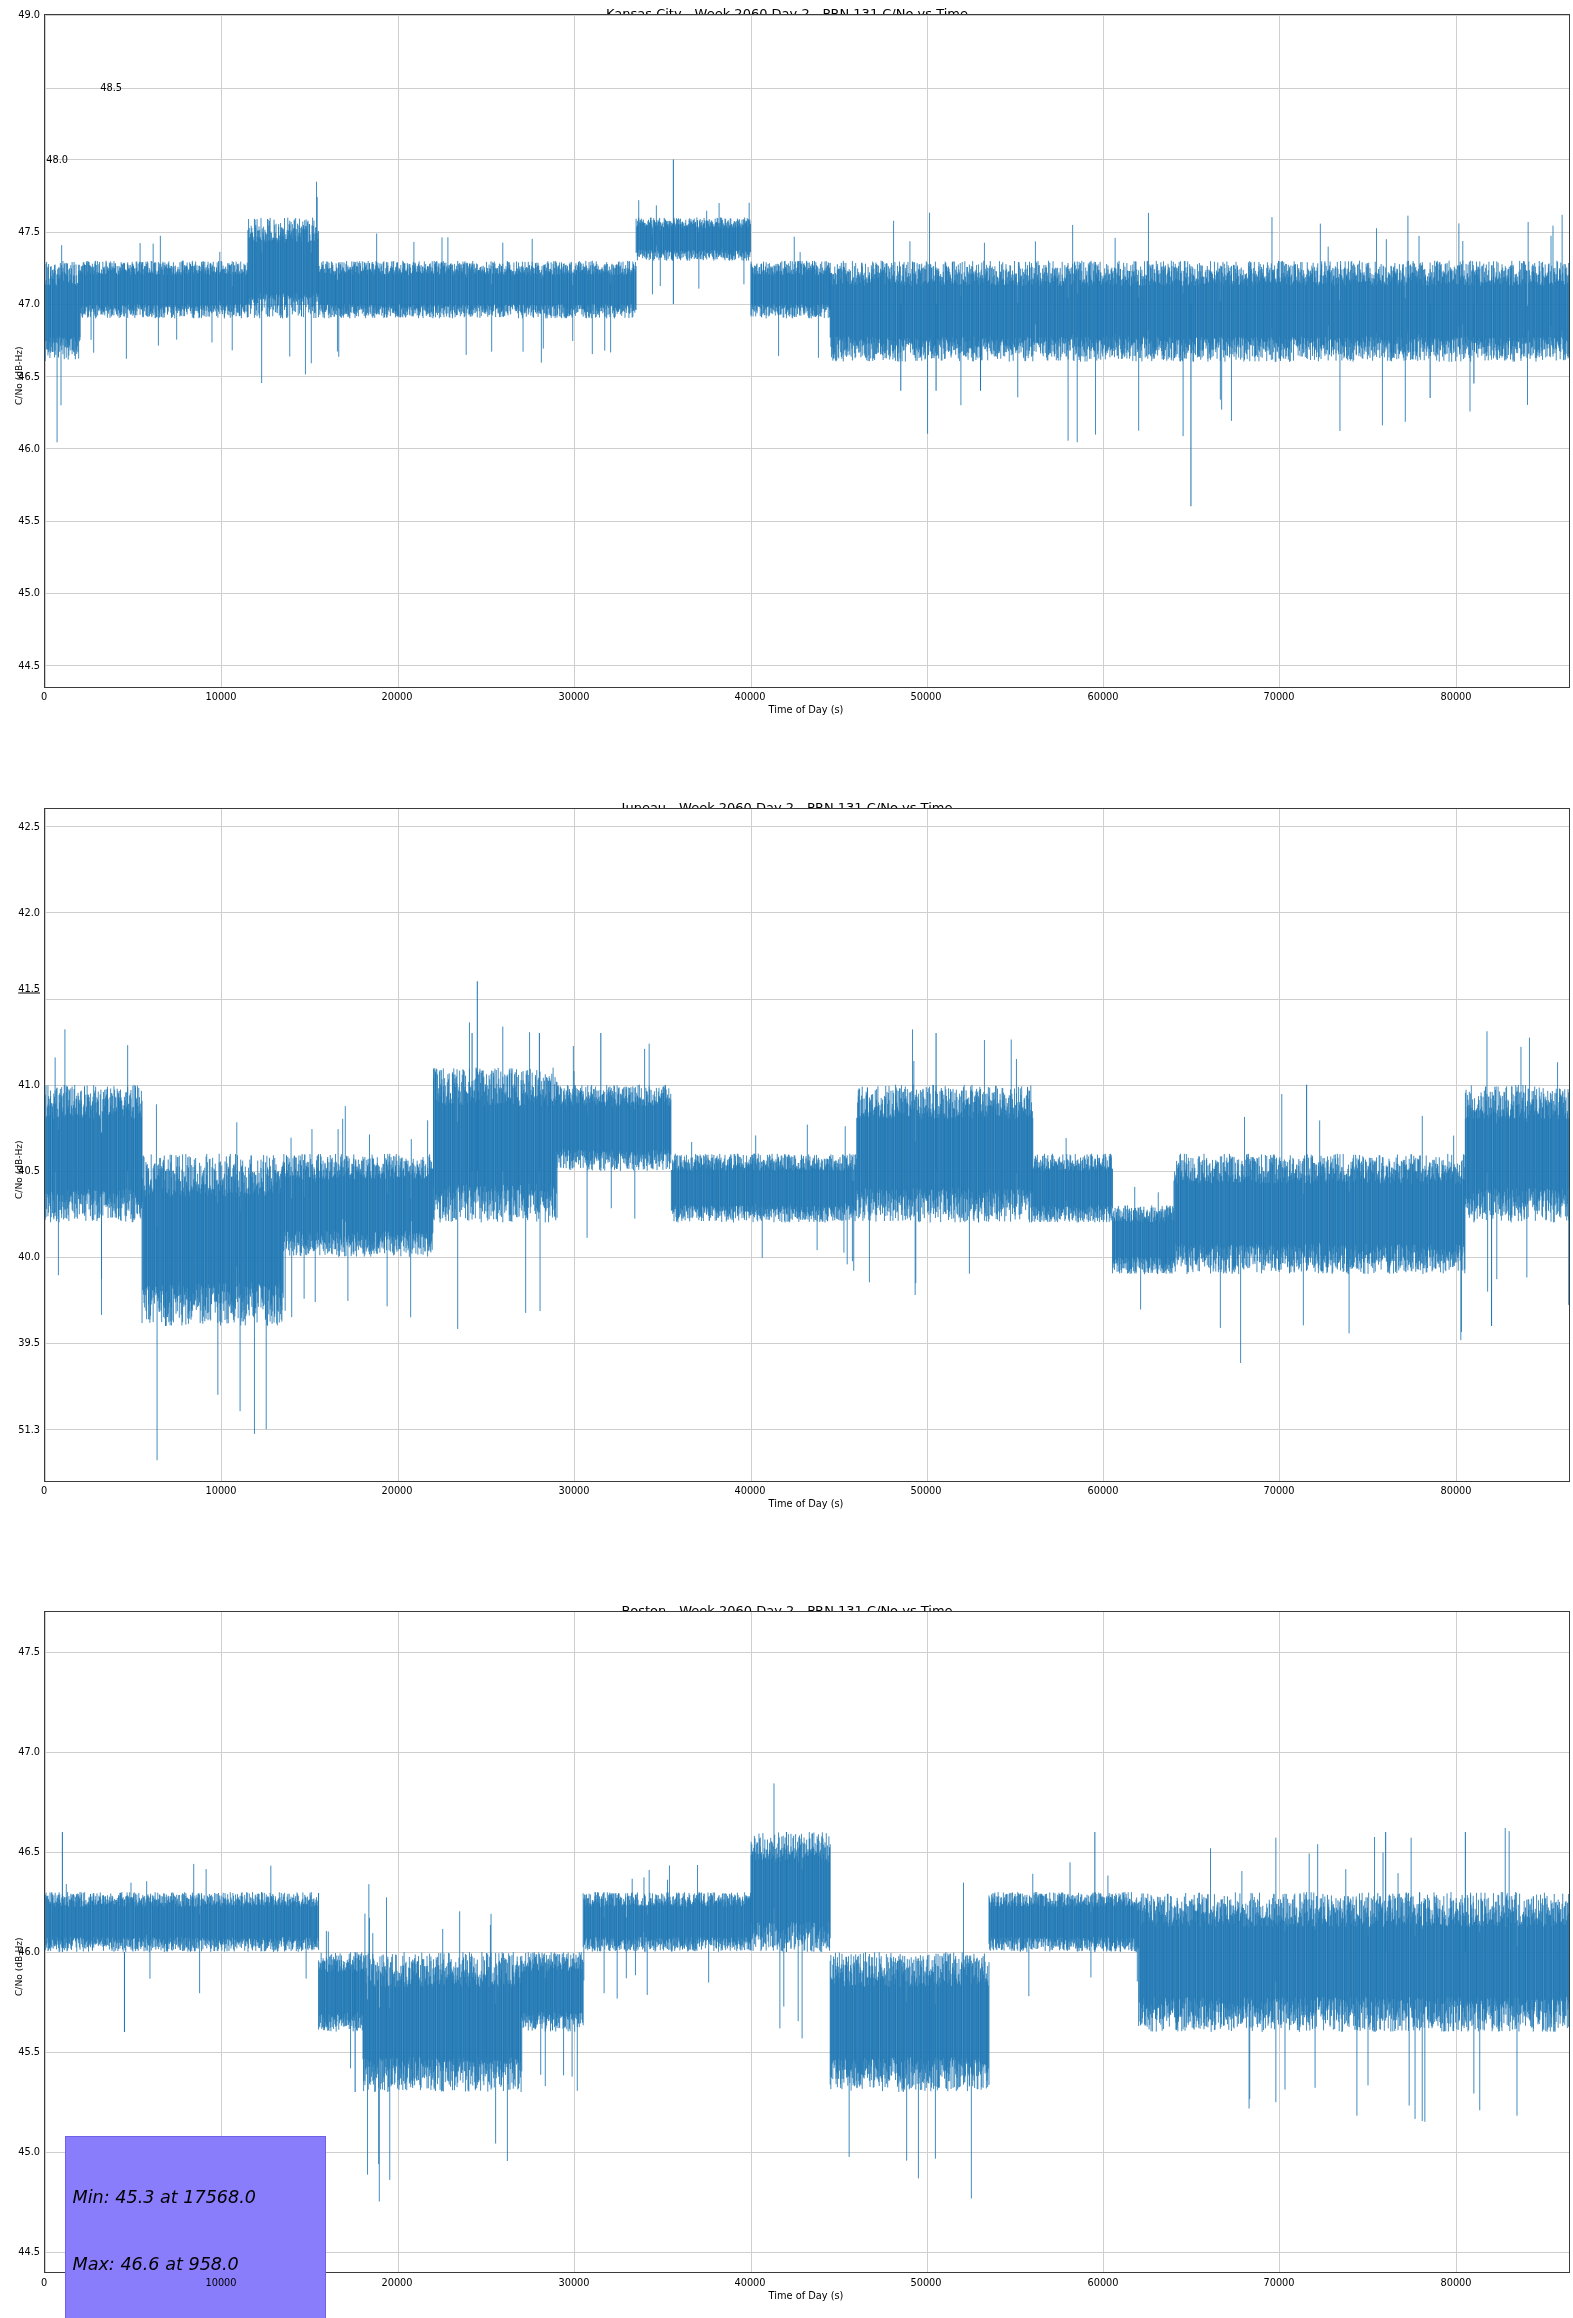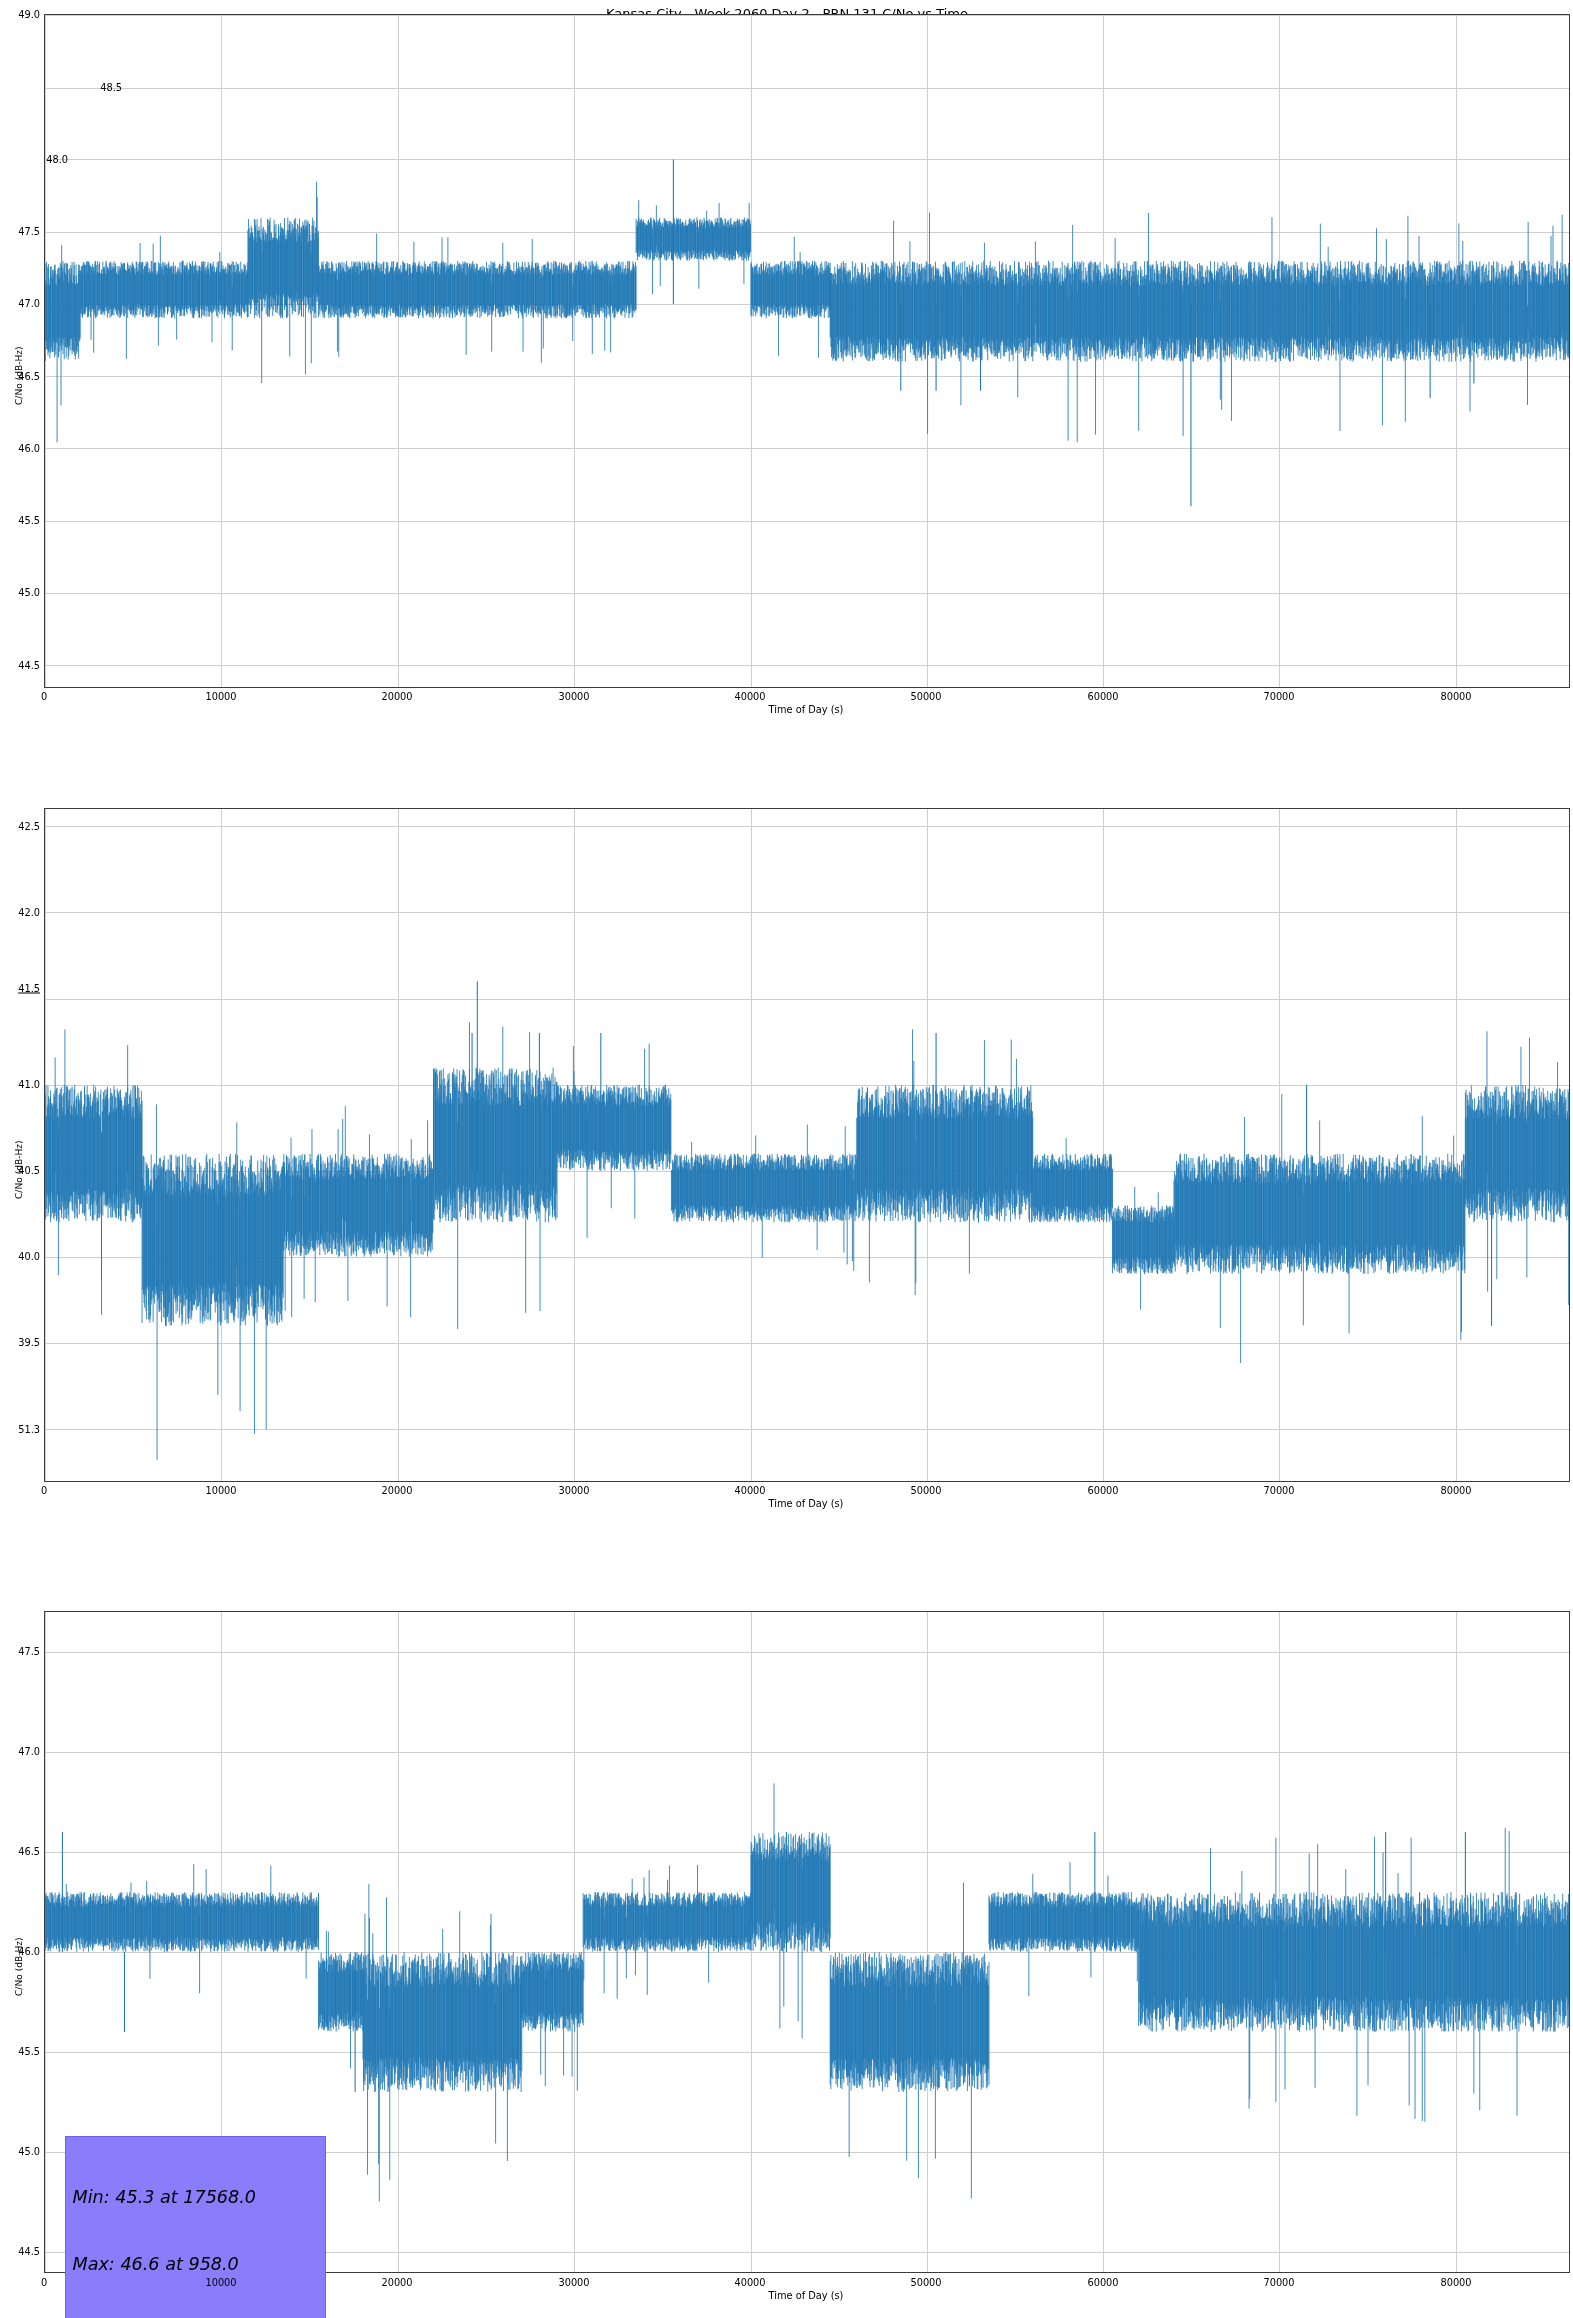--- a/index.html
+++ b/index.html
@@ -159,20 +159,21 @@
       <div class="xtick-label" style="left: 397px; top: 691px;">20000</div>
       <div class="xtick-label" style="left: 574px; top: 691px;">30000</div>
       <div class="xtick-label" style="left: 750px; top: 691px;">40000</div>
       <div class="xtick-label" style="left: 926px; top: 691px;">50000</div>
       <div class="xtick-label" style="left: 1103px; top: 691px;">60000</div>
       <div class="xtick-label" style="left: 1279px; top: 691px;">70000</div>
       <div class="xtick-label" style="left: 1456px; top: 691px;">80000</div>
     </div>
 
   <div class="chart-block" id="block-1" style="top:794px;height:732px;">
+    <div class="chart-title" style="top:5.9px;">Juneau - Week 2060 Day 2 - PRN 131 C/No vs Time</div>
     <div class="plot-area" id="plot-1" style="left:44px;top:14.4px;width:1524px;height:672px;">
         <div class="grid-line-h" style="top: 620px;"></div>
         <div class="grid-line-h" style="top: 534px;"></div>
         <div class="grid-line-h" style="top: 448px;"></div>
         <div class="grid-line-h" style="top: 362px;"></div>
         <div class="grid-line-h" style="top: 276px;"></div>
         <div class="grid-line-h" style="top: 190px;"></div>
         <div class="grid-line-h" style="top: 103px;"></div>
         <div class="grid-line-h" style="top: 17px;"></div>
         <div class="grid-line-v" style="left: 0px;"></div>
@@ -206,20 +207,21 @@
       <div class="xtick-label" style="left: 397px; top: 691px;">20000</div>
       <div class="xtick-label" style="left: 574px; top: 691px;">30000</div>
       <div class="xtick-label" style="left: 750px; top: 691px;">40000</div>
       <div class="xtick-label" style="left: 926px; top: 691px;">50000</div>
       <div class="xtick-label" style="left: 1103px; top: 691px;">60000</div>
       <div class="xtick-label" style="left: 1279px; top: 691px;">70000</div>
       <div class="xtick-label" style="left: 1456px; top: 691px;">80000</div>
     </div>
 
   <div class="chart-block" id="block-2" style="top:1597px;height:722px;">
+    <div class="chart-title" style="top:5.9px;">Boston - Week 2060 Day 2 - PRN 131 C/No vs Time</div>
     <div class="plot-area" id="plot-2" style="left:44px;top:14.4px;width:1524px;height:660px;">
         <div class="grid-line-h" style="top: 640px;"></div>
         <div class="grid-line-h" style="top: 540px;"></div>
         <div class="grid-line-h" style="top: 440px;"></div>
         <div class="grid-line-h" style="top: 340px;"></div>
         <div class="grid-line-h" style="top: 240px;"></div>
         <div class="grid-line-h" style="top: 140px;"></div>
         <div class="grid-line-h" style="top: 40px;"></div>
         <div class="grid-line-v" style="left: 0px;"></div>
         <div class="grid-line-v" style="left: 176px;"></div>

